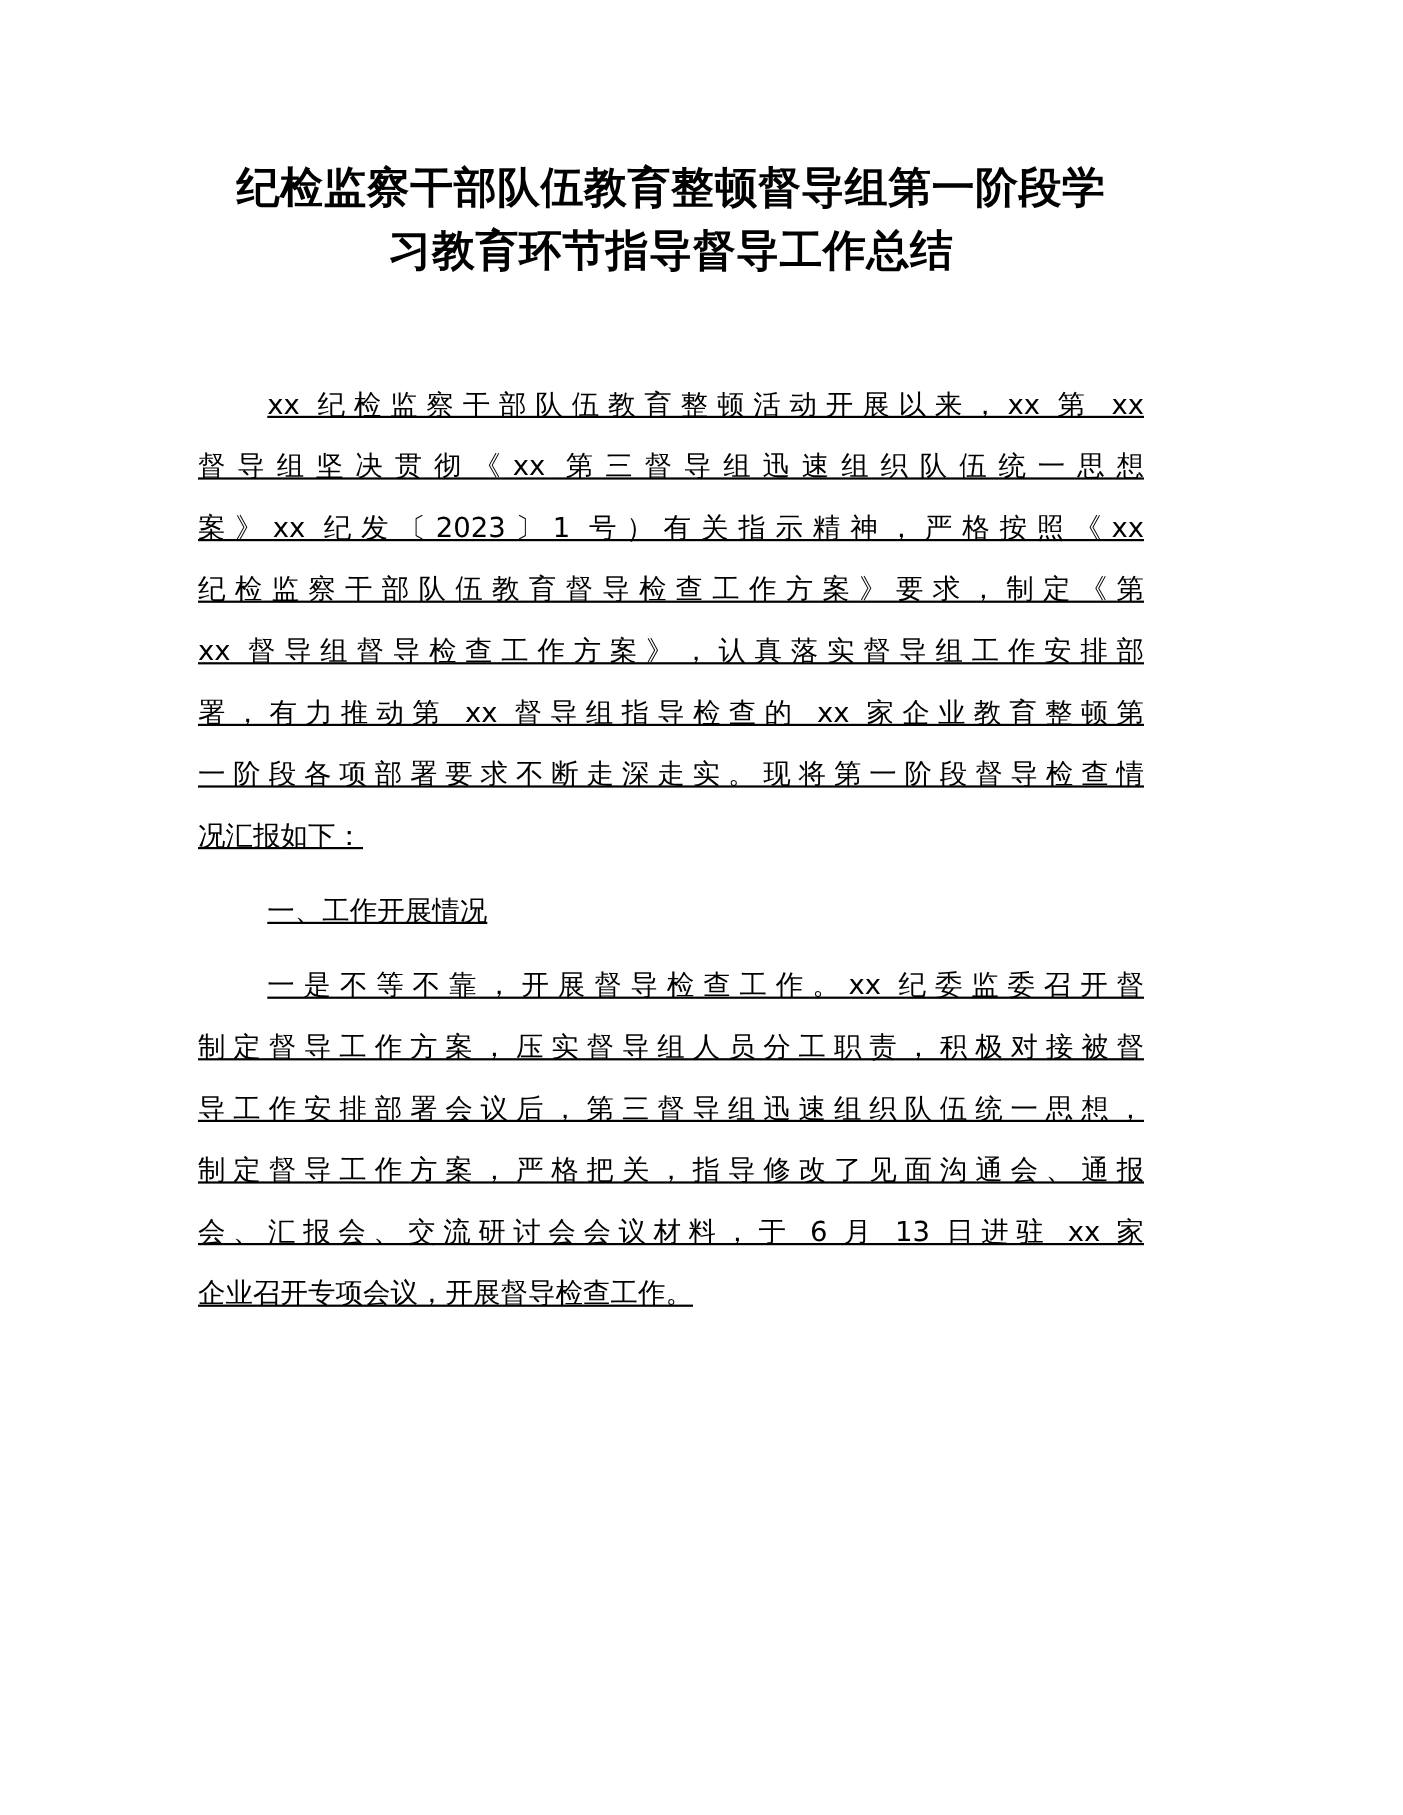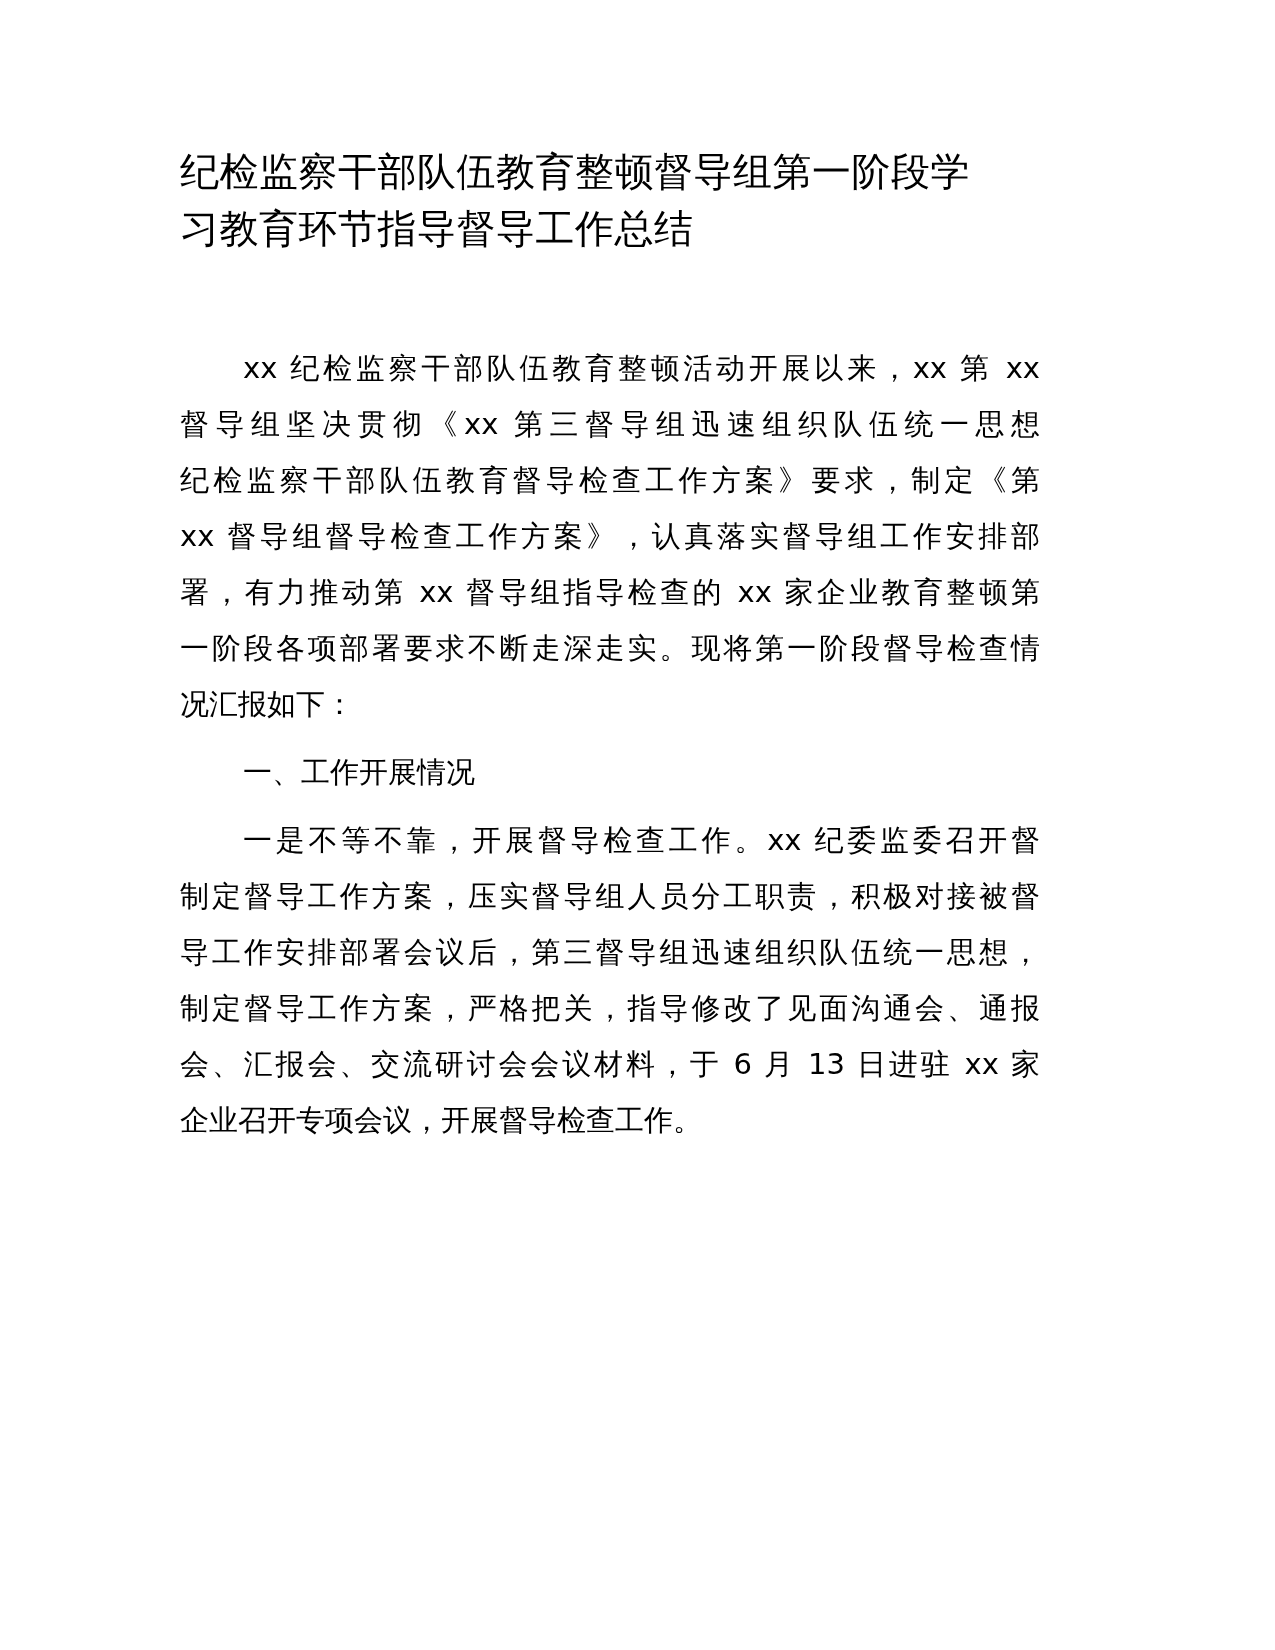--- a/index.html
+++ b/index.html
@@ -21,42 +21,44 @@
       top: 0;
       width: 1275px;
       height: 1650px;
       background: #ffffff;
     }
     .title {
       position: absolute;
       left: 180px;
       top: 143px;
       width: 860px;
+      text-align: center;
       font-size: 39px;
       line-height: 57px;
       letter-spacing: 0.5px;
-      font-weight: normal;
+      font-weight: bold;
       margin: 0;
     }
     .title .line {
       display: block;
       white-space: nowrap;
     }
     .body {
       position: absolute;
       left: 180px;
       top: 340px;
       width: 860px;
     }
     .para {
       margin: 0;
-      font-size: 29px;
+      font-size: 25px;
       line-height: 56px;
       text-align: justify;
       text-align-last: left;
+      text-decoration: underline;
     }
     .line {
       display: block;
       white-space: nowrap;
     }
     .indent {
       padding-left: 63px;
     }
     .justify-line {
       display: block;
@@ -78,20 +80,21 @@
   <h1 class="title">
     <span class="line">纪检监察干部队伍教育整顿督导组第一阶段学</span>
     <span class="line">习教育环节指导督导工作总结</span>
   </h1>
 
   <div class="body">
 
     <div class="para">
       <span class="justify-line indent" style="width:797px">xx 纪检监察干部队伍教育整顿活动开展以来，xx 第 xx</span>
       <span class="justify-line">督导组坚决贯彻《xx 第三督导组迅速组织队伍统一思想</span>
+      <span class="justify-line">案》xx 纪发〔2023〕1 号）有关指示精神，严格按照《xx</span>
       <span class="justify-line">纪检监察干部队伍教育督导检查工作方案》要求，制定《第</span>
       <span class="justify-line">xx 督导组督导检查工作方案》，认真落实督导组工作安排部</span>
       <span class="justify-line">署，有力推动第 xx 督导组指导检查的 xx 家企业教育整顿第</span>
       <span class="justify-line">一阶段各项部署要求不断走深走实。现将第一阶段督导检查情</span>
       <span class="line">况汇报如下：</span>
     </div>
 
     <div class="para heading">
       <span class="line indent">一、工作开展情况</span>
     </div>

